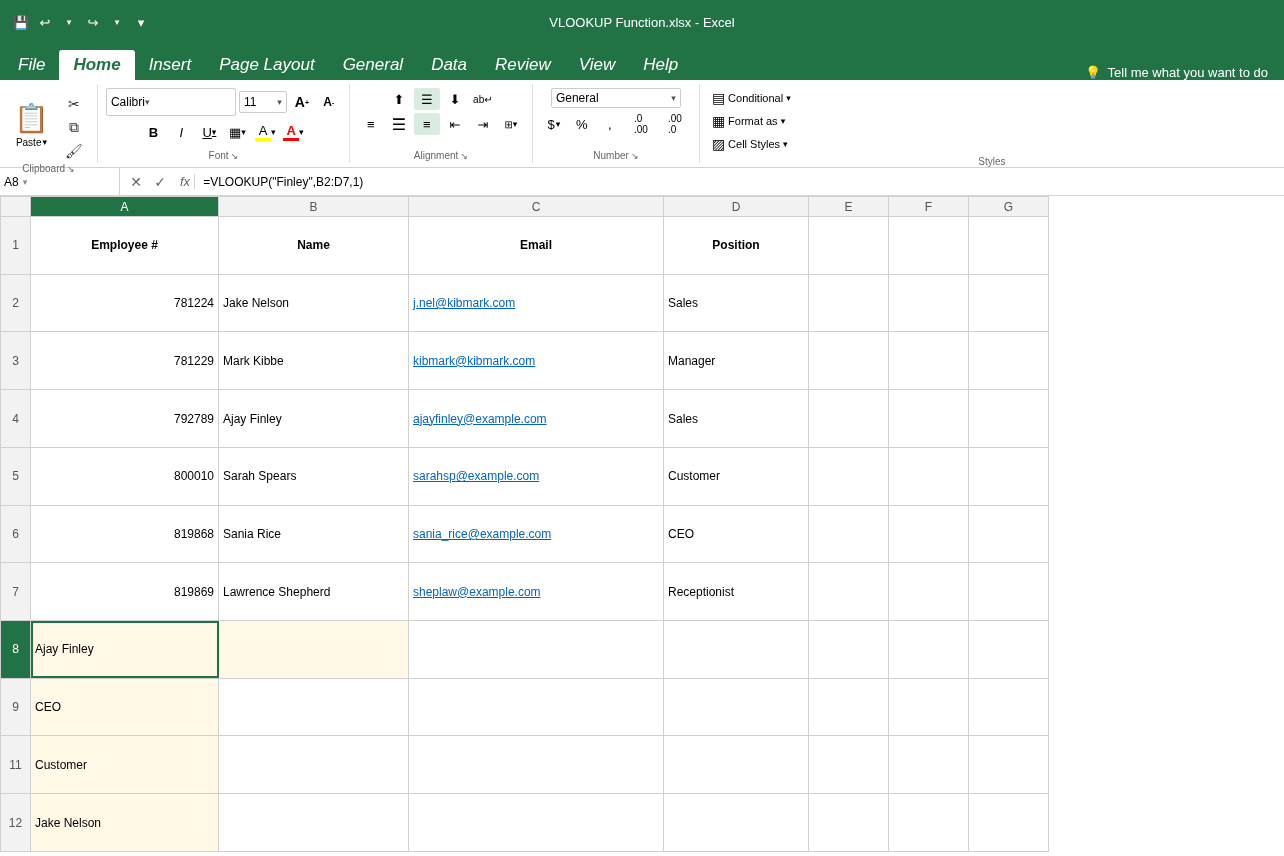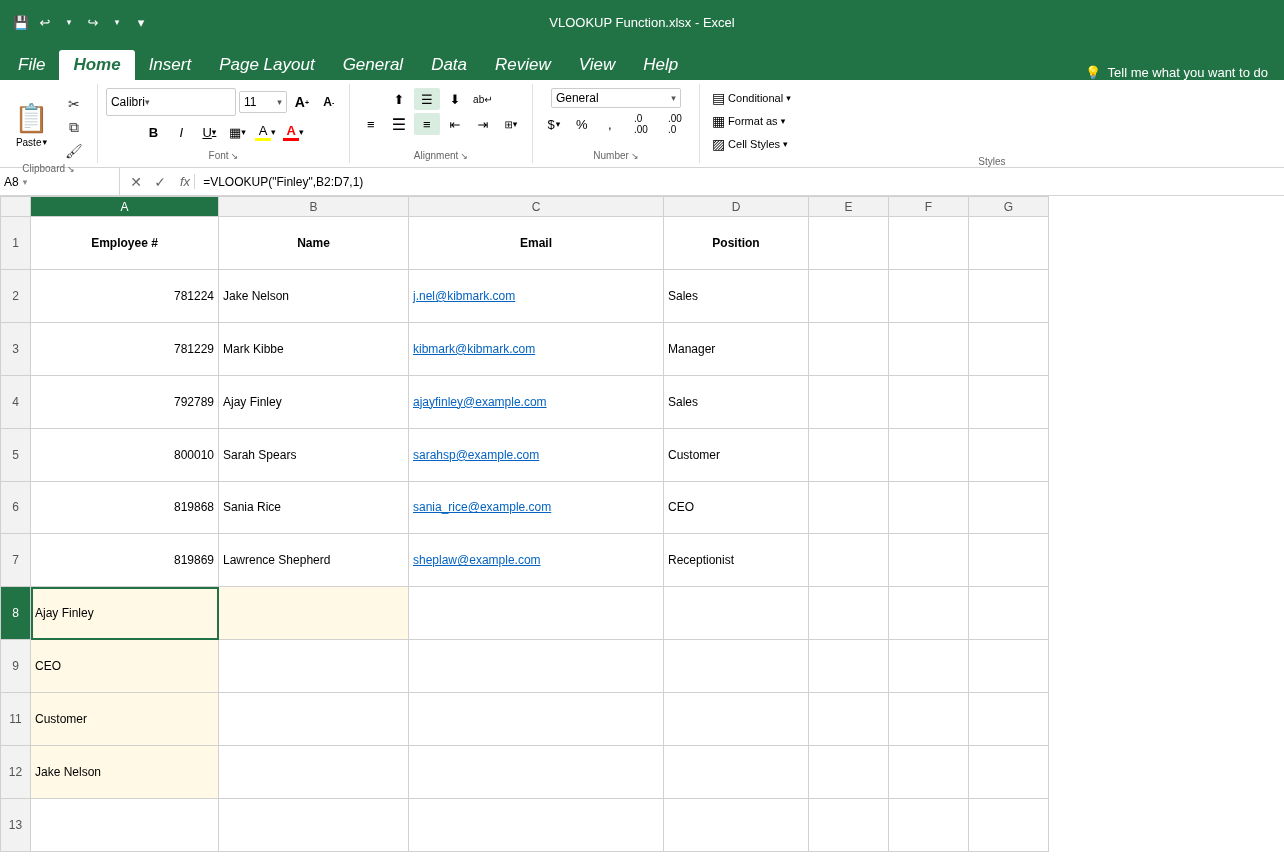--- a/index.html
+++ b/index.html
@@ -669,25 +669,15 @@
         <td class="row-header">12</td>
         <td class="highlighted-cell">Jake Nelson</td>
         <td></td>
         <td></td>
         <td></td>
         <td></td>
         <td></td>
         <td></td>
       </tr>
 
-      <tr>
-        <td class="row-header">13</td>
-        <td></td>
-        <td></td>
-        <td></td>
-        <td></td>
-        <td></td>
-        <td></td>
-        <td></td>
-      </tr>
     </tbody>
   </table>
 </div>
 
 </body></html>

